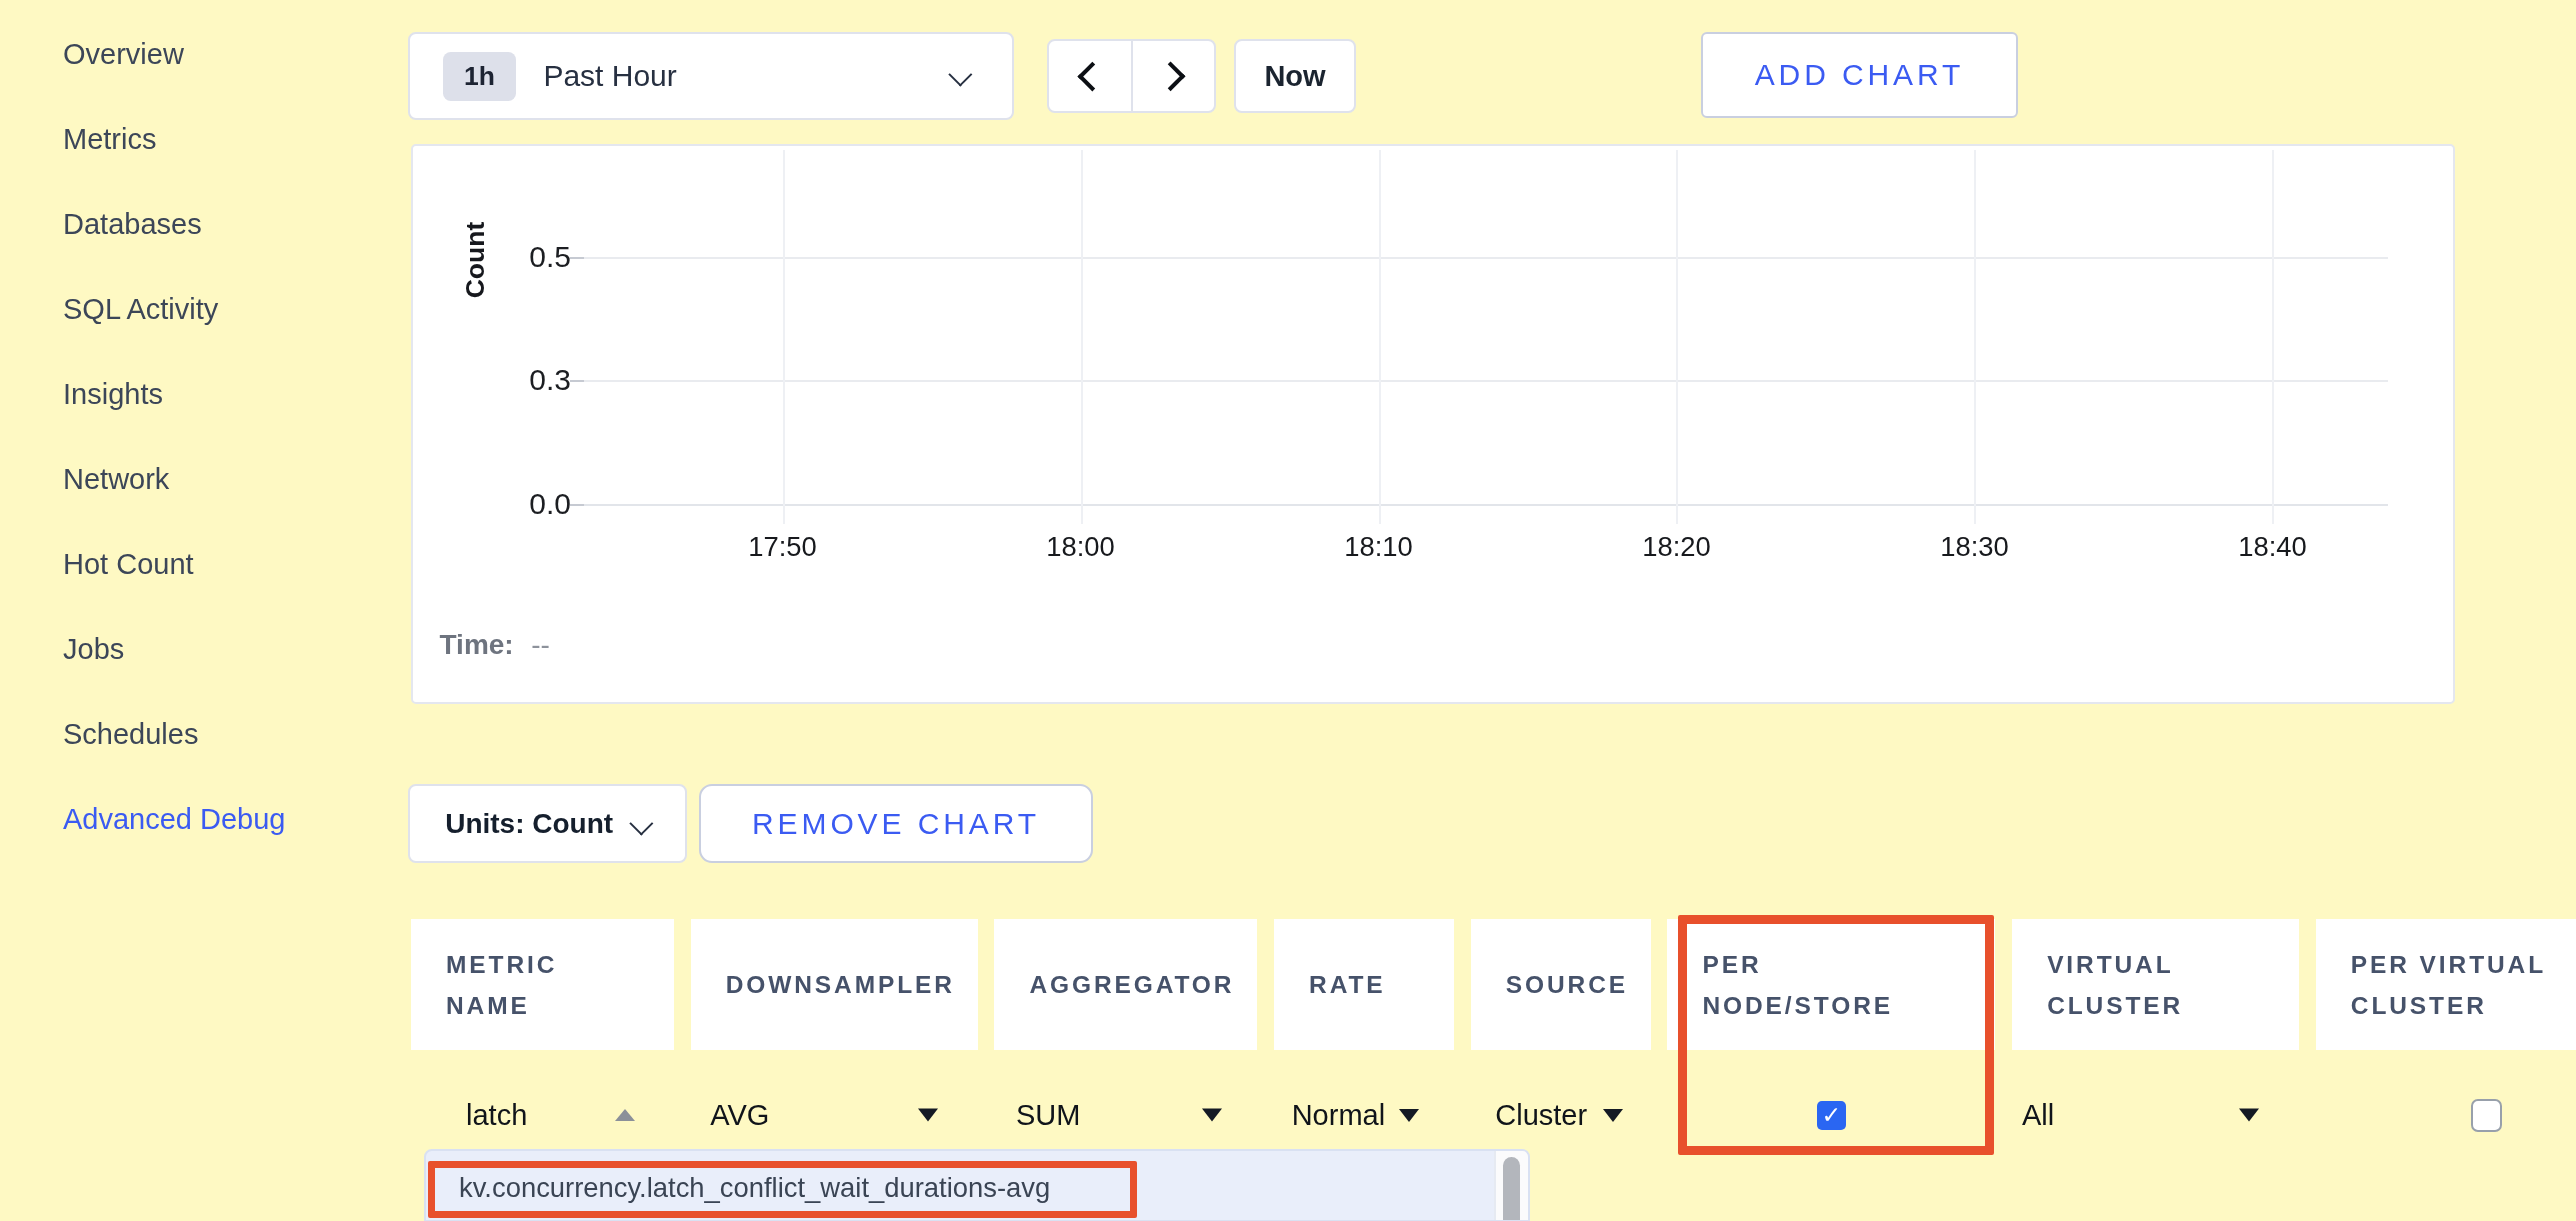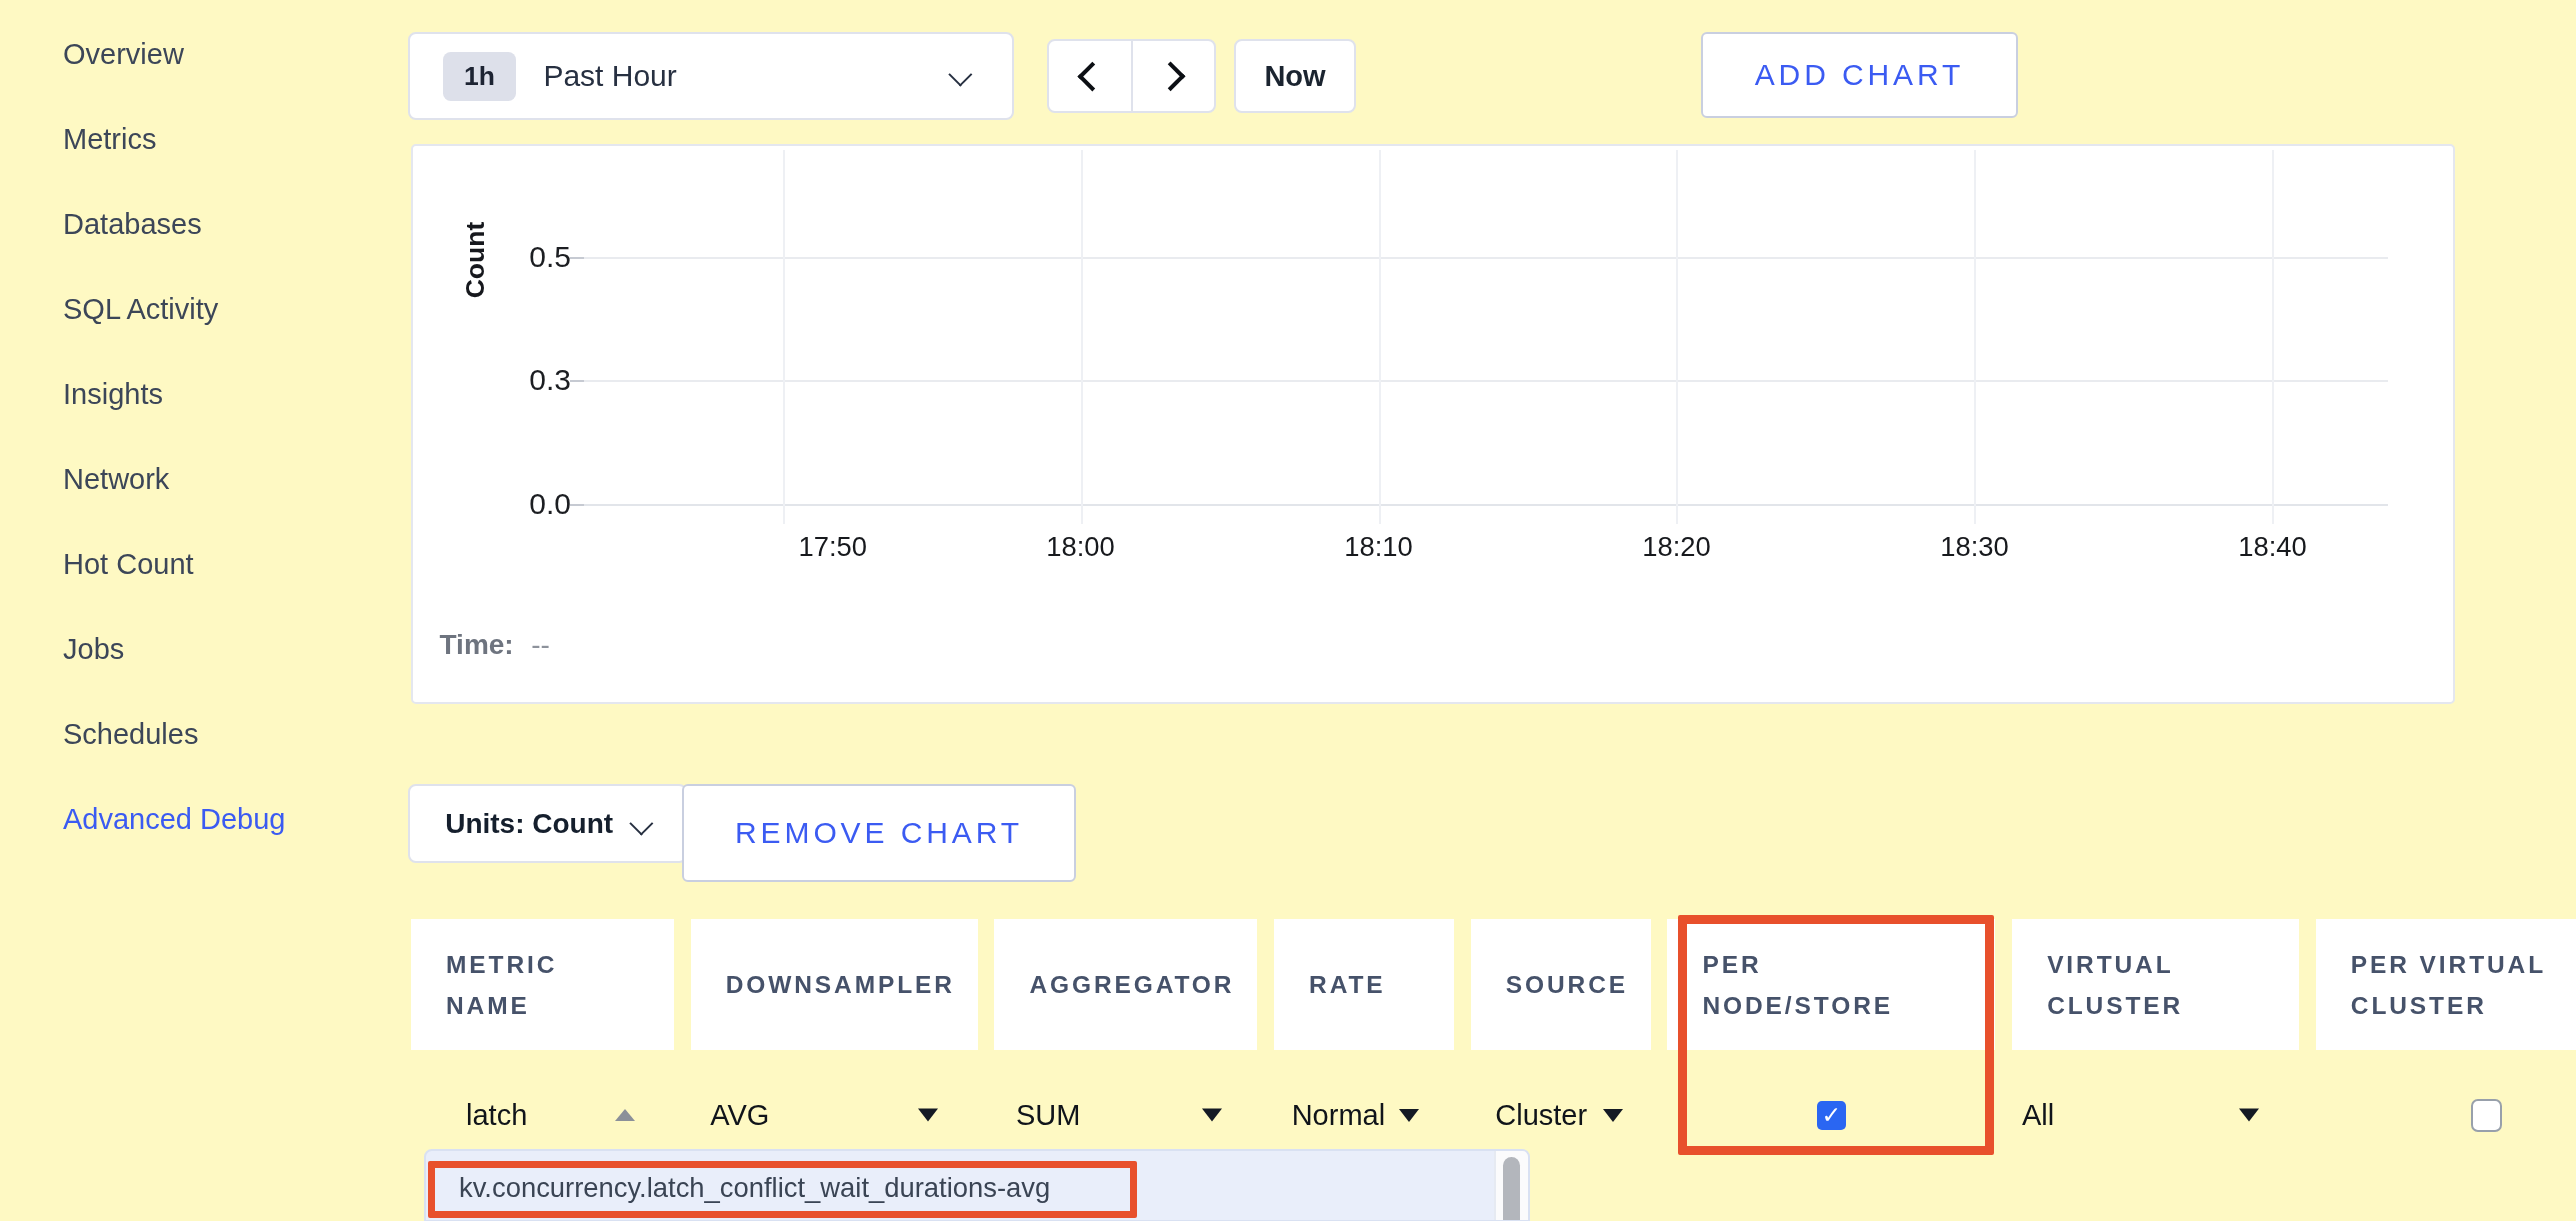--- a/index.html
+++ b/index.html
@@ -52,21 +52,21 @@
   .h-grid .tick{position:absolute;left:-13.7px;top:0;width:13.7px;height:2px;background:#c6cad2;}
   .v-grid{position:absolute;top:3.9px;width:2px;height:374px;background:#eef0f4;}
   .x-tick-label{position:absolute;top:385px;width:137px;text-align:center;font-size:27.4px;color:#17191d;}
   #time-readout{position:absolute;left:26.5px;top:483px;font-size:28px;}
   #time-readout .t-label{font-weight:700;color:#6e747f;}
   #time-readout .t-value{color:#8d929b;margin-left:17.6px;}
   
   #units-btn{position:absolute;left:408px;top:784px;width:279px;height:79px;
     display:flex;align-items:center;justify-content:center;cursor:pointer;}
   #units-btn .lbl{font-size:28px;font-weight:700;color:#151f2d;margin-right:20px;}
-  #remove-chart-btn{position:absolute;left:682px;top:784px;width:394px;height:98px;}
+  #remove-chart-btn{position:absolute;left:699px;top:784px;width:394px;height:79px;border-radius:13px;}
   
   .grid-row{position:absolute;left:411px;display:grid;
     grid-template-columns:263px 287px 263px 180px 180px 328px 287px 260px;column-gap:16.7px;}
   #table-header{top:919px;height:131px;}
   .th-cell{background:#fff;display:flex;flex-direction:column;justify-content:center;
     padding-left:35px;box-sizing:border-box;
     font-size:24.5px;font-weight:700;letter-spacing:2.9px;color:#46526a;line-height:41px;}
   #table-row{top:1064px;height:102px;align-items:center;}
   .td-cell{position:relative;display:flex;align-items:center;height:100%;
     font-size:29px;color:#10141a;box-sizing:border-box;}
@@ -139,21 +139,21 @@
         <div class="y-tick-label" style="left: 60px; top: 111px;">0.5</div>
         <div class="h-grid" style="top: 234px;">
           <div class="tick"></div>
         </div>
         <div class="y-tick-label" style="left: 60px; top: 234px;">0.3</div>
         <div class="h-grid" style="top: 358px; background: rgb(226, 229, 234);">
           <div class="tick"></div>
         </div>
         <div class="y-tick-label" style="left: 60px; top: 358px;">0.0</div>
         <div class="v-grid" style="left: 370px;"></div>
-        <div class="x-tick-label" style="left: 317px; text-align: right;">17:50</div>
+        <div class="x-tick-label" style="left: 301px;">17:50</div>
         <div class="v-grid" style="left: 668px;"></div>
         <div class="x-tick-label" style="left: 599px;">18:00</div>
         <div class="v-grid" style="left: 966px;"></div>
         <div class="x-tick-label" style="left: 897px;">18:10</div>
         <div class="v-grid" style="left: 1263px;"></div>
         <div class="x-tick-label" style="left: 1195px;">18:20</div>
         <div class="v-grid" style="left: 1561px;"></div>
         <div class="x-tick-label" style="left: 1493px;">18:30</div>
         <div class="v-grid" style="left: 1859px;"></div>
         <div class="x-tick-label" style="left: 1791px;">18:40</div>

